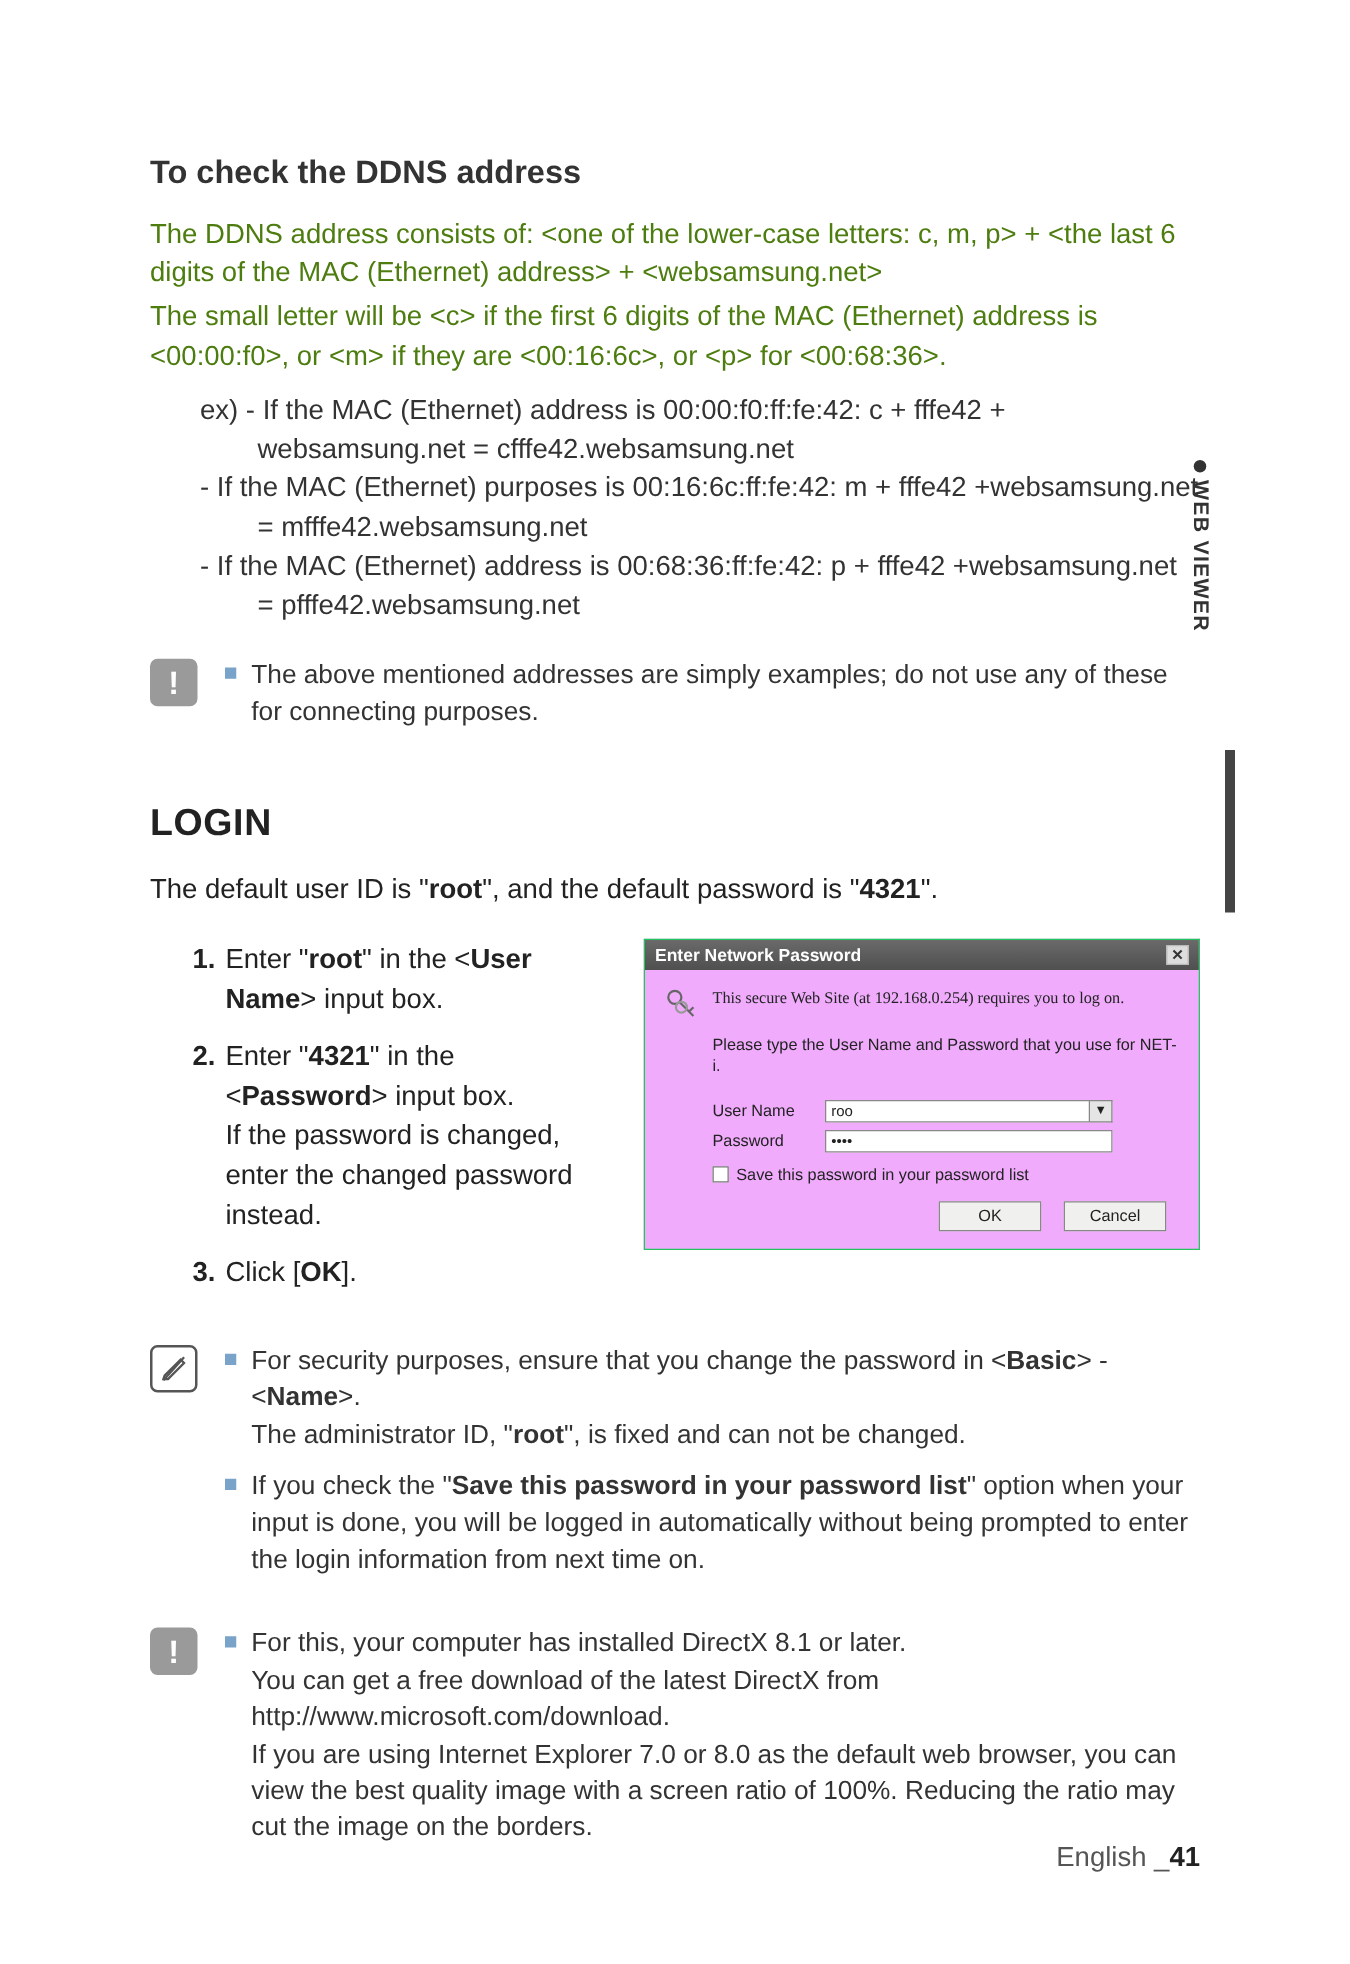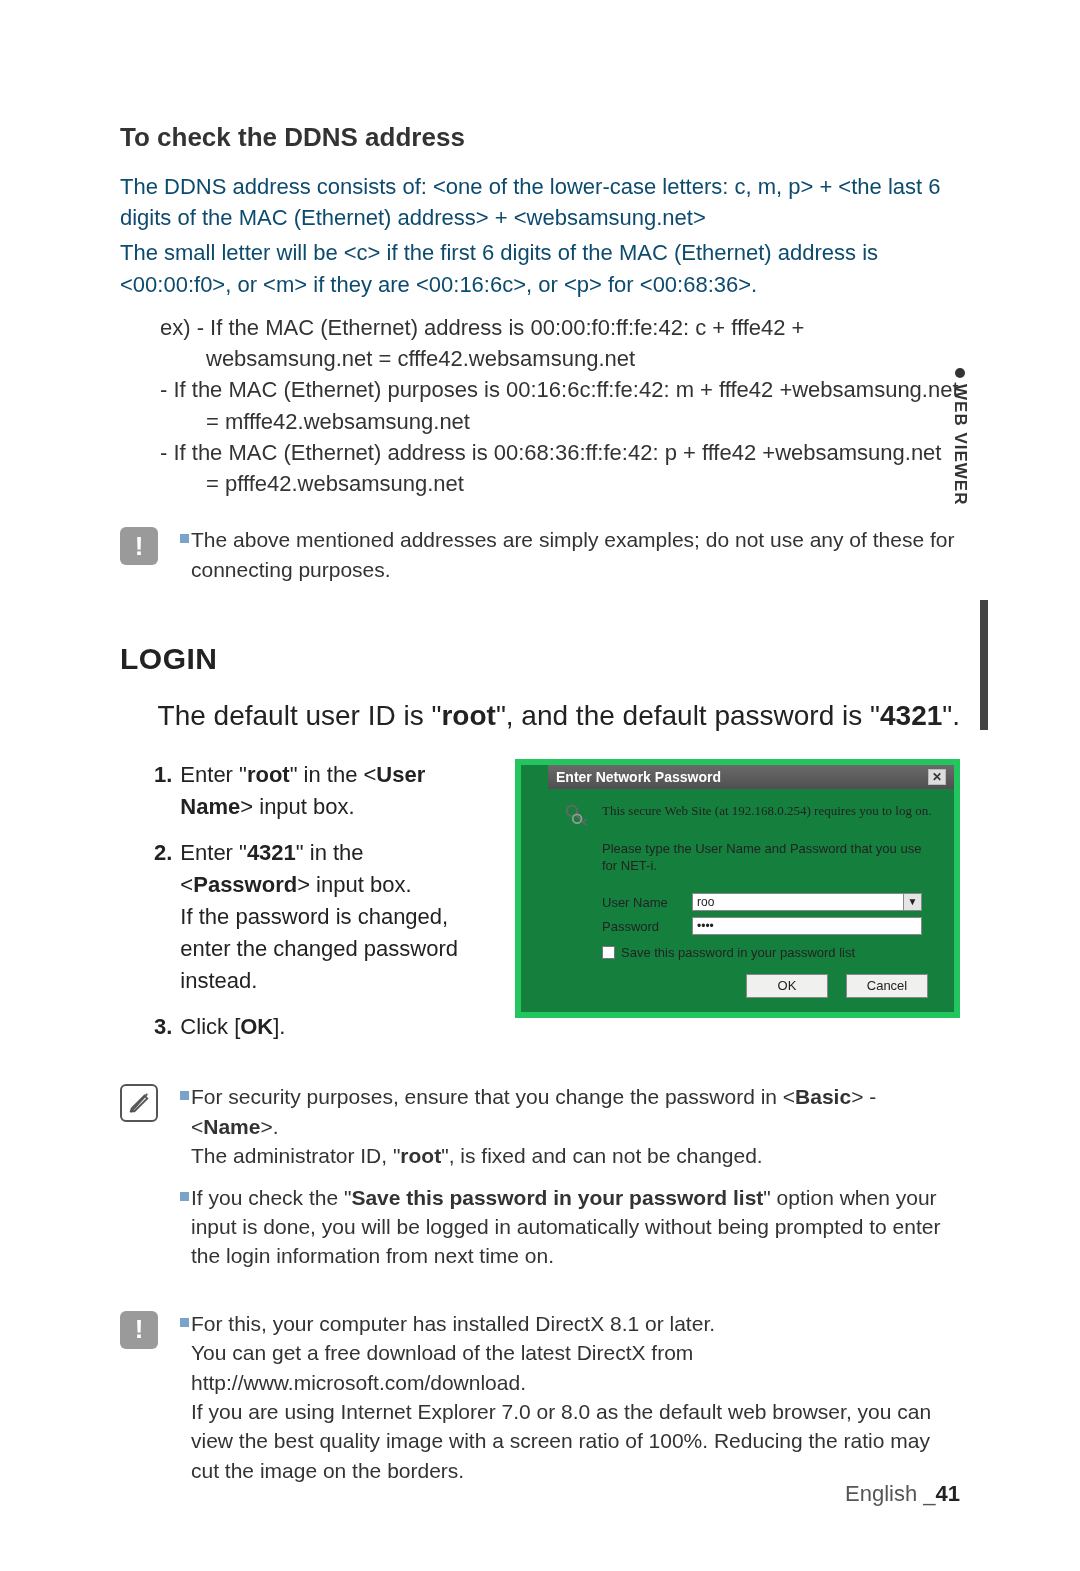--- a/index.html
+++ b/index.html
@@ -46,21 +46,21 @@
   h3.subhead {
     font-size: 26px;
     font-weight: bold;
     margin-bottom: 18px;
     color: #333;
     margin-top: 32px;
   }
   .para {
     font-size: 22px;
     line-height: 1.42;
-    color: #0c4a6e;
+    color: #4d7c0f;
     margin-bottom: 4px;
   }
   .example-block { margin-top: 12px; }
   .ex-line {
     font-size: 22px;
     line-height: 1.42;
     color: #333;
     padding-left: 46px;
     text-indent: -46px;
     margin-left: 40px;
@@ -88,21 +88,21 @@
   }
   .callout-icon.note {
     background: #fff;
     border: 2.5px solid #555;
     color: #555;
     font-size: 22px;
   }
   .callout-body { flex: 1; }
   .bullet-row {
     display: flex;
-    gap: 2px;
+    gap: 12px;
     margin-bottom: 12px;
     font-size: 21px;
     line-height: 1.4;
     color: #333;
   }
   .bullet-row .sq {
     width: 9px; height: 9px;
     background: #7aa3c9;
     flex: 0 0 9px;
     margin-top: 9px;
@@ -112,24 +112,23 @@
 
   h2.section {
     font-size: 30px;
     font-weight: bold;
     letter-spacing: 0.5px;
     color: #222;
     margin-top: 46px;
     margin-bottom: 20px;
   }
   .intro {
-    font-size: 28px;
+    font-size: 22px;
     line-height: 1.4;
     margin-bottom: 24px;
-    text-align: right;
   }
   .intro .b { font-weight: bold; }
 
   .login-row {
     display: flex;
     gap: 26px;
     align-items: flex-start;
   }
   .steps {
     flex: 1;
@@ -145,25 +144,24 @@
   .step .num { font-weight: bold; flex: 0 0 auto; }
   .step .body { flex: 1; }
   .step .body .b { font-weight: bold; }
   .step .cont {
     display: block;
   }
 
   
   .dialog {
     width: 445px;
-    border: 6px solid #22c55e;
-    background: #15803d;
+    border: 1px solid #22c55e;
+    background: #f0abfc;
     font-family: Tahoma, Arial, sans-serif;
     flex: 0 0 445px;
-    padding-left: 27px;
   }
   .dlg-title {
     background: linear-gradient(#6a6a6a,#4f4f4f);
     color: #fff;
     font-size: 14px;
     font-weight: bold;
     padding: 4px 8px;
     display: flex;
     justify-content: space-between;
     align-items: center;

